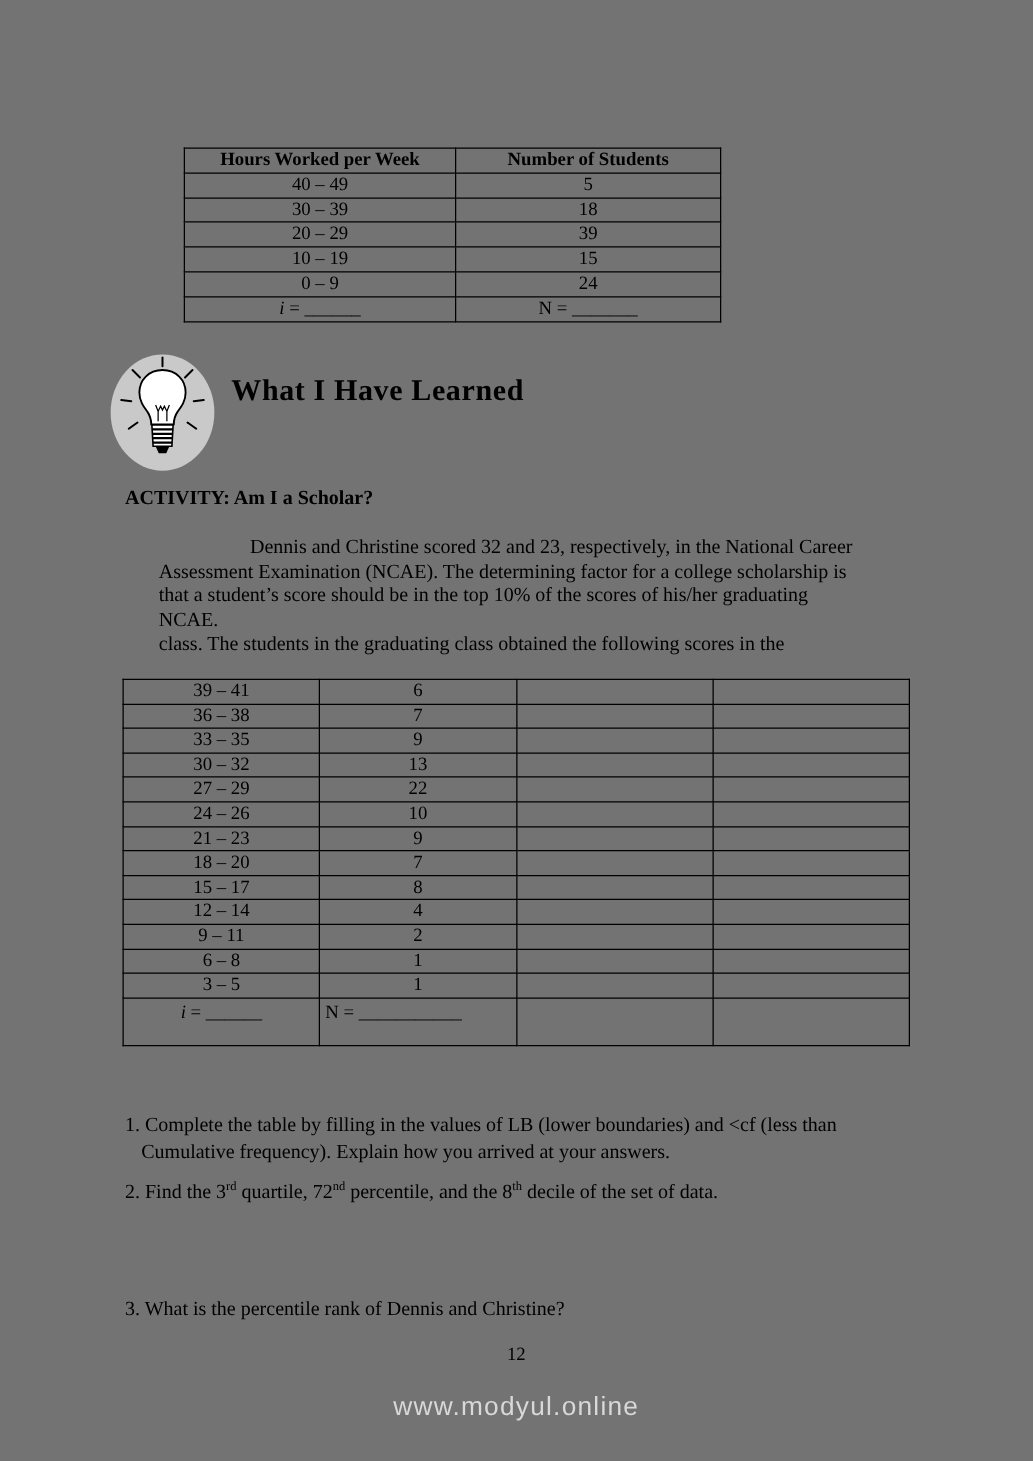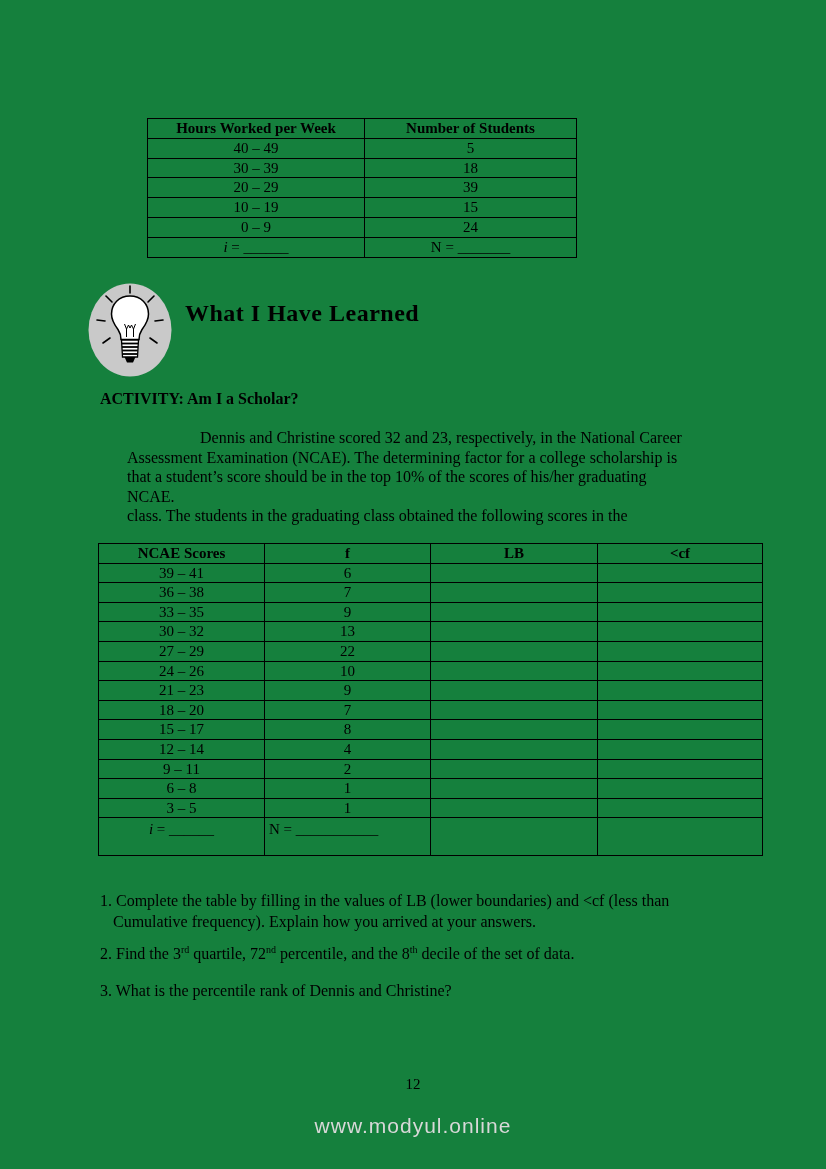--- a/index.html
+++ b/index.html
@@ -1,18 +1,18 @@
 <!DOCTYPE html>
 <html><head>
 <meta charset="utf-8">
 <style>
   html,body { margin:0; padding:0; background:#e9e9e9; }
   .page {
     position:relative; width:826px; height:1169px; margin:0 auto;
-    background:#15803d; font-family:"Liberation Serif", serif; color:#000;
+    background:#737373; font-family:"Liberation Serif", serif; color:#000;
     overflow:hidden;
   }
   table { border-collapse:collapse; table-layout:fixed; }
   td, th { border:1px solid #000; padding:0 4px; font-size:15px; text-align:center; overflow:hidden; }
   th { font-weight:bold; }
 
   .hours-table { position:absolute; left:147px; top:118px; width:411px; }
   .hours-table td, .hours-table th { height:18.8px; line-height:18.8px; }
 
   .ncae-table { position:absolute; left:98px; top:543px; width:630px; }
@@ -32,21 +32,21 @@
 
   .activity-paragraph { position:absolute; left:127px; top:428px; width:604px; font-size:16px; }
   .activity-paragraph .pline { line-height:19.5px; white-space:nowrap; }
   .activity-paragraph .pline.first { padding-left:73px; }
 
   .question { position:absolute; left:100px; font-size:16px;margin-top:12px; }
   .question .qline { line-height:21px; white-space:nowrap; }
   .question .qline.cont { padding-left:13px; }
   .q1 { top:878px; }
   .q2 { top:931px; }
-  .q3 { top:968px;font-family:Liberation Serif, serif; }
+  .q3 { top:1025px;font-family:Liberation Serif, serif; }
   sup.ord { font-size:10px; line-height:0; vertical-align:super; }
 
   .page-number { position:absolute; left:0; top:1076px; width:100%; text-align:center; font-size:15px; }
   .watermark {
     position:absolute; left:0; top:1114px; width:100%; text-align:center;
     font-family:"Liberation Sans", sans-serif; font-size:21px; color:#d8d8d8; letter-spacing:1px;
   }
 </style>
 </head>
 <body>
@@ -120,26 +120,20 @@
   <div class="activity-paragraph">
     <div class="pline first">Dennis and Christine scored 32 and 23, respectively, in the National Career</div>
     <div class="pline">Assessment Examination (NCAE). The determining factor for a college scholarship is</div>
     <div class="pline">that a student’s score should be in the top 10% of the scores of his/her graduating</div>
     <div class="pline">NCAE.</div>
     <div class="pline">class. The students in the graduating class obtained the following scores in the</div>
   </div>
 
   <table class="ncae-table">
     <tbody>
-        <tr>
-      <th style="width:157px">NCAE Scores</th>
-      <th style="width:157px">f</th>
-      <th style="width:158px">LB</th>
-      <th style="width:156px">&lt;cf</th>
-    </tr>
     <tr>
       <td>39 – 41</td>
       <td>6</td>
       <td></td>
       <td></td>
     </tr>
     <tr>
       <td>36 – 38</td>
       <td>7</td>
       <td></td>

